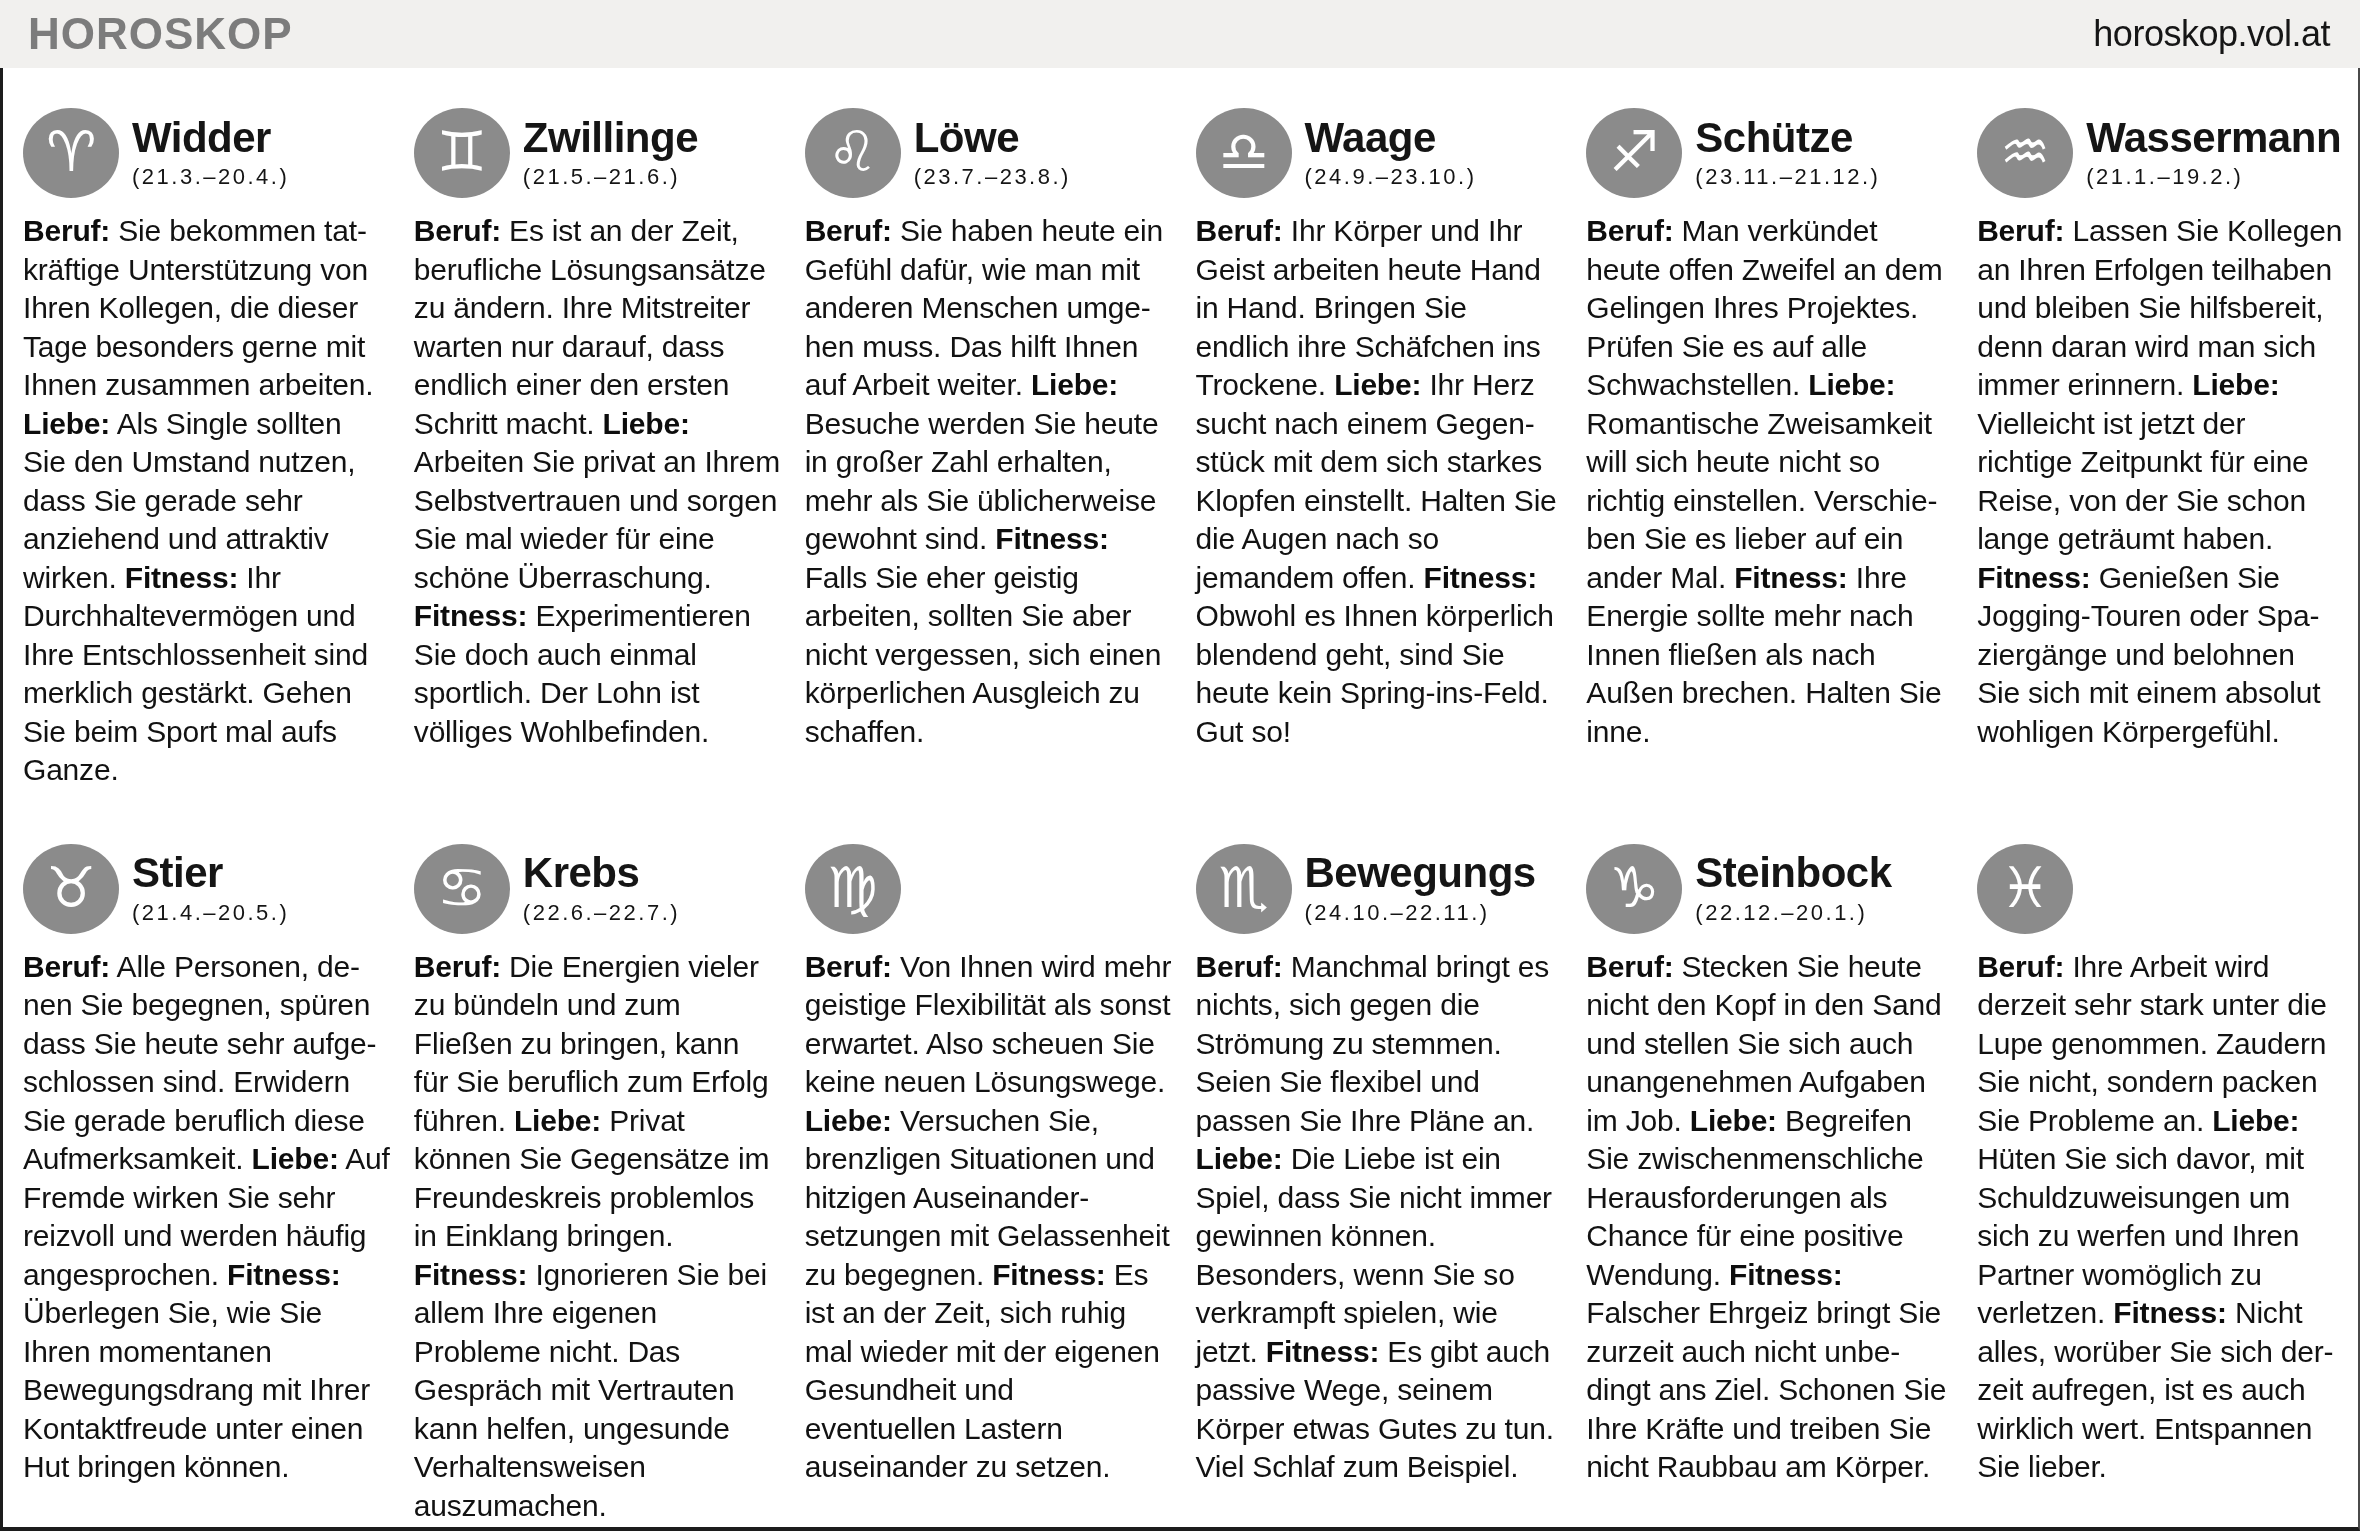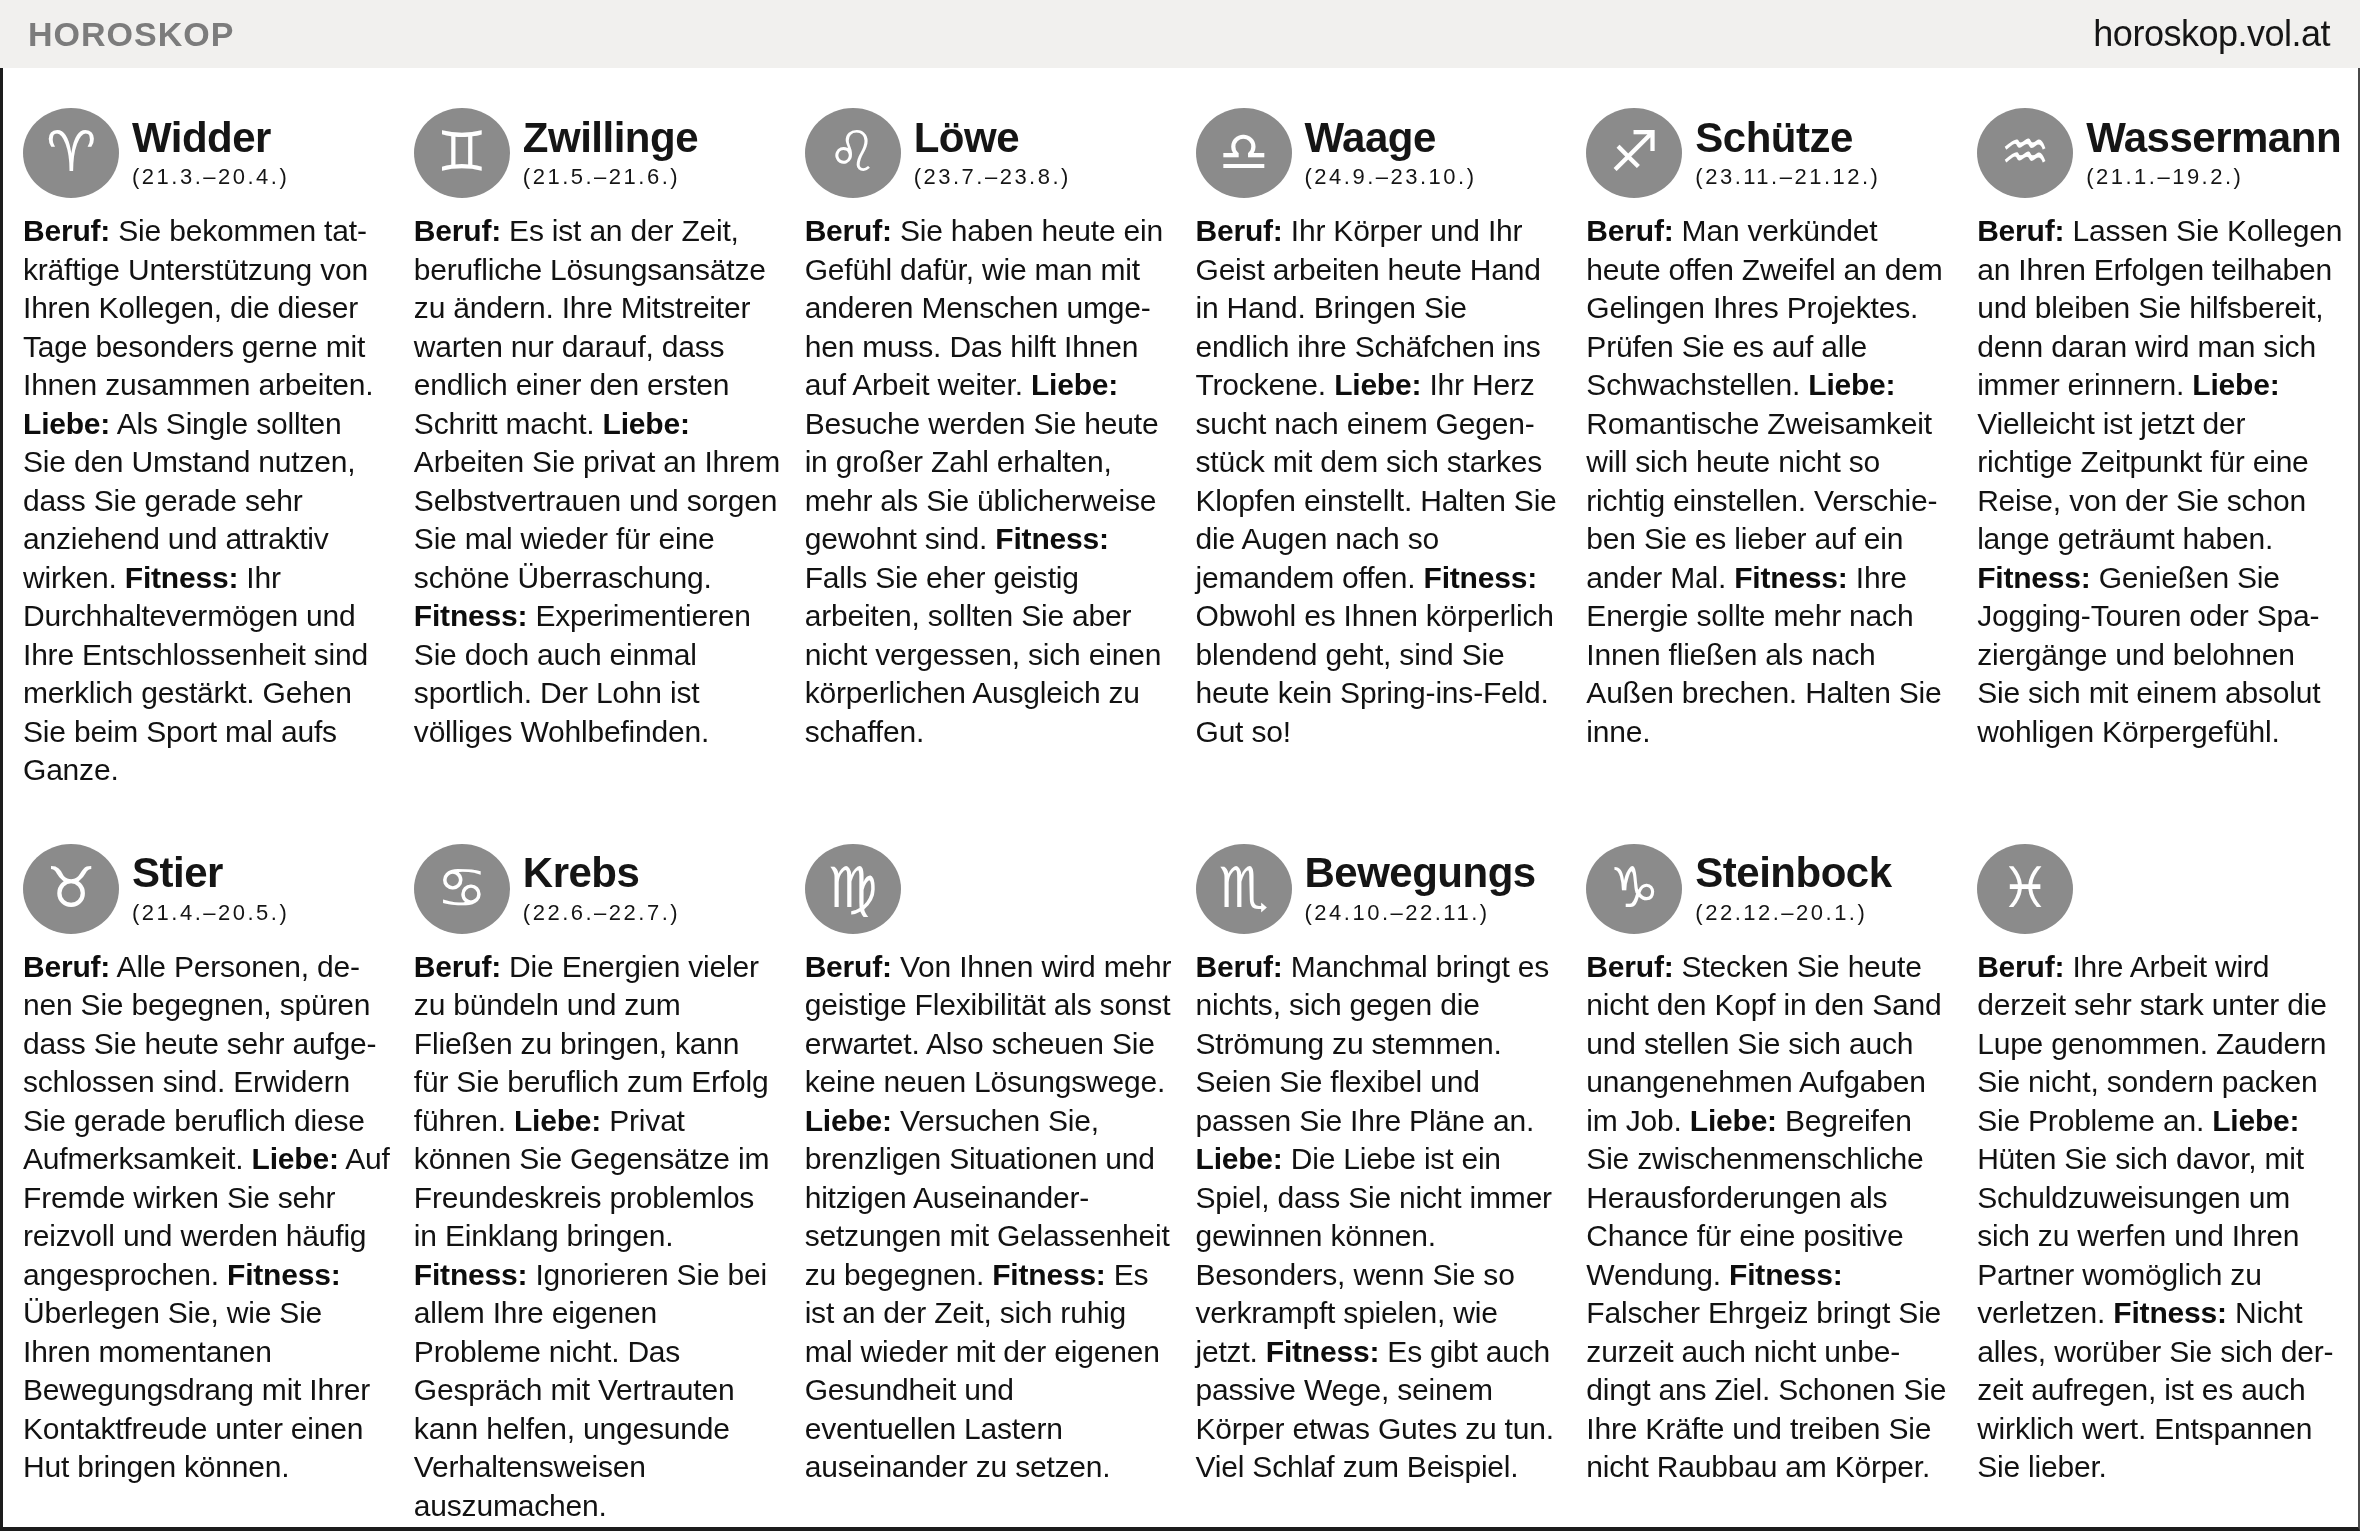--- a/index.html
+++ b/index.html
@@ -11,21 +11,21 @@
   }
   .masthead {
     height: 68px;
     background: #f1f0ee;
     display: flex;
     align-items: center;
     justify-content: space-between;
     padding: 0 30px 0 28px;
   }
   .masthead .title {
-    font-size: 34px;
+    font-size: 44px;
     font-weight: 700;
     letter-spacing: 1px;
     color: #7c7c7c;
   }
   .masthead .site {
     font-size: 36px;
     font-weight: 400;
     letter-spacing: -0.5px;
     color: #161616;
   }

